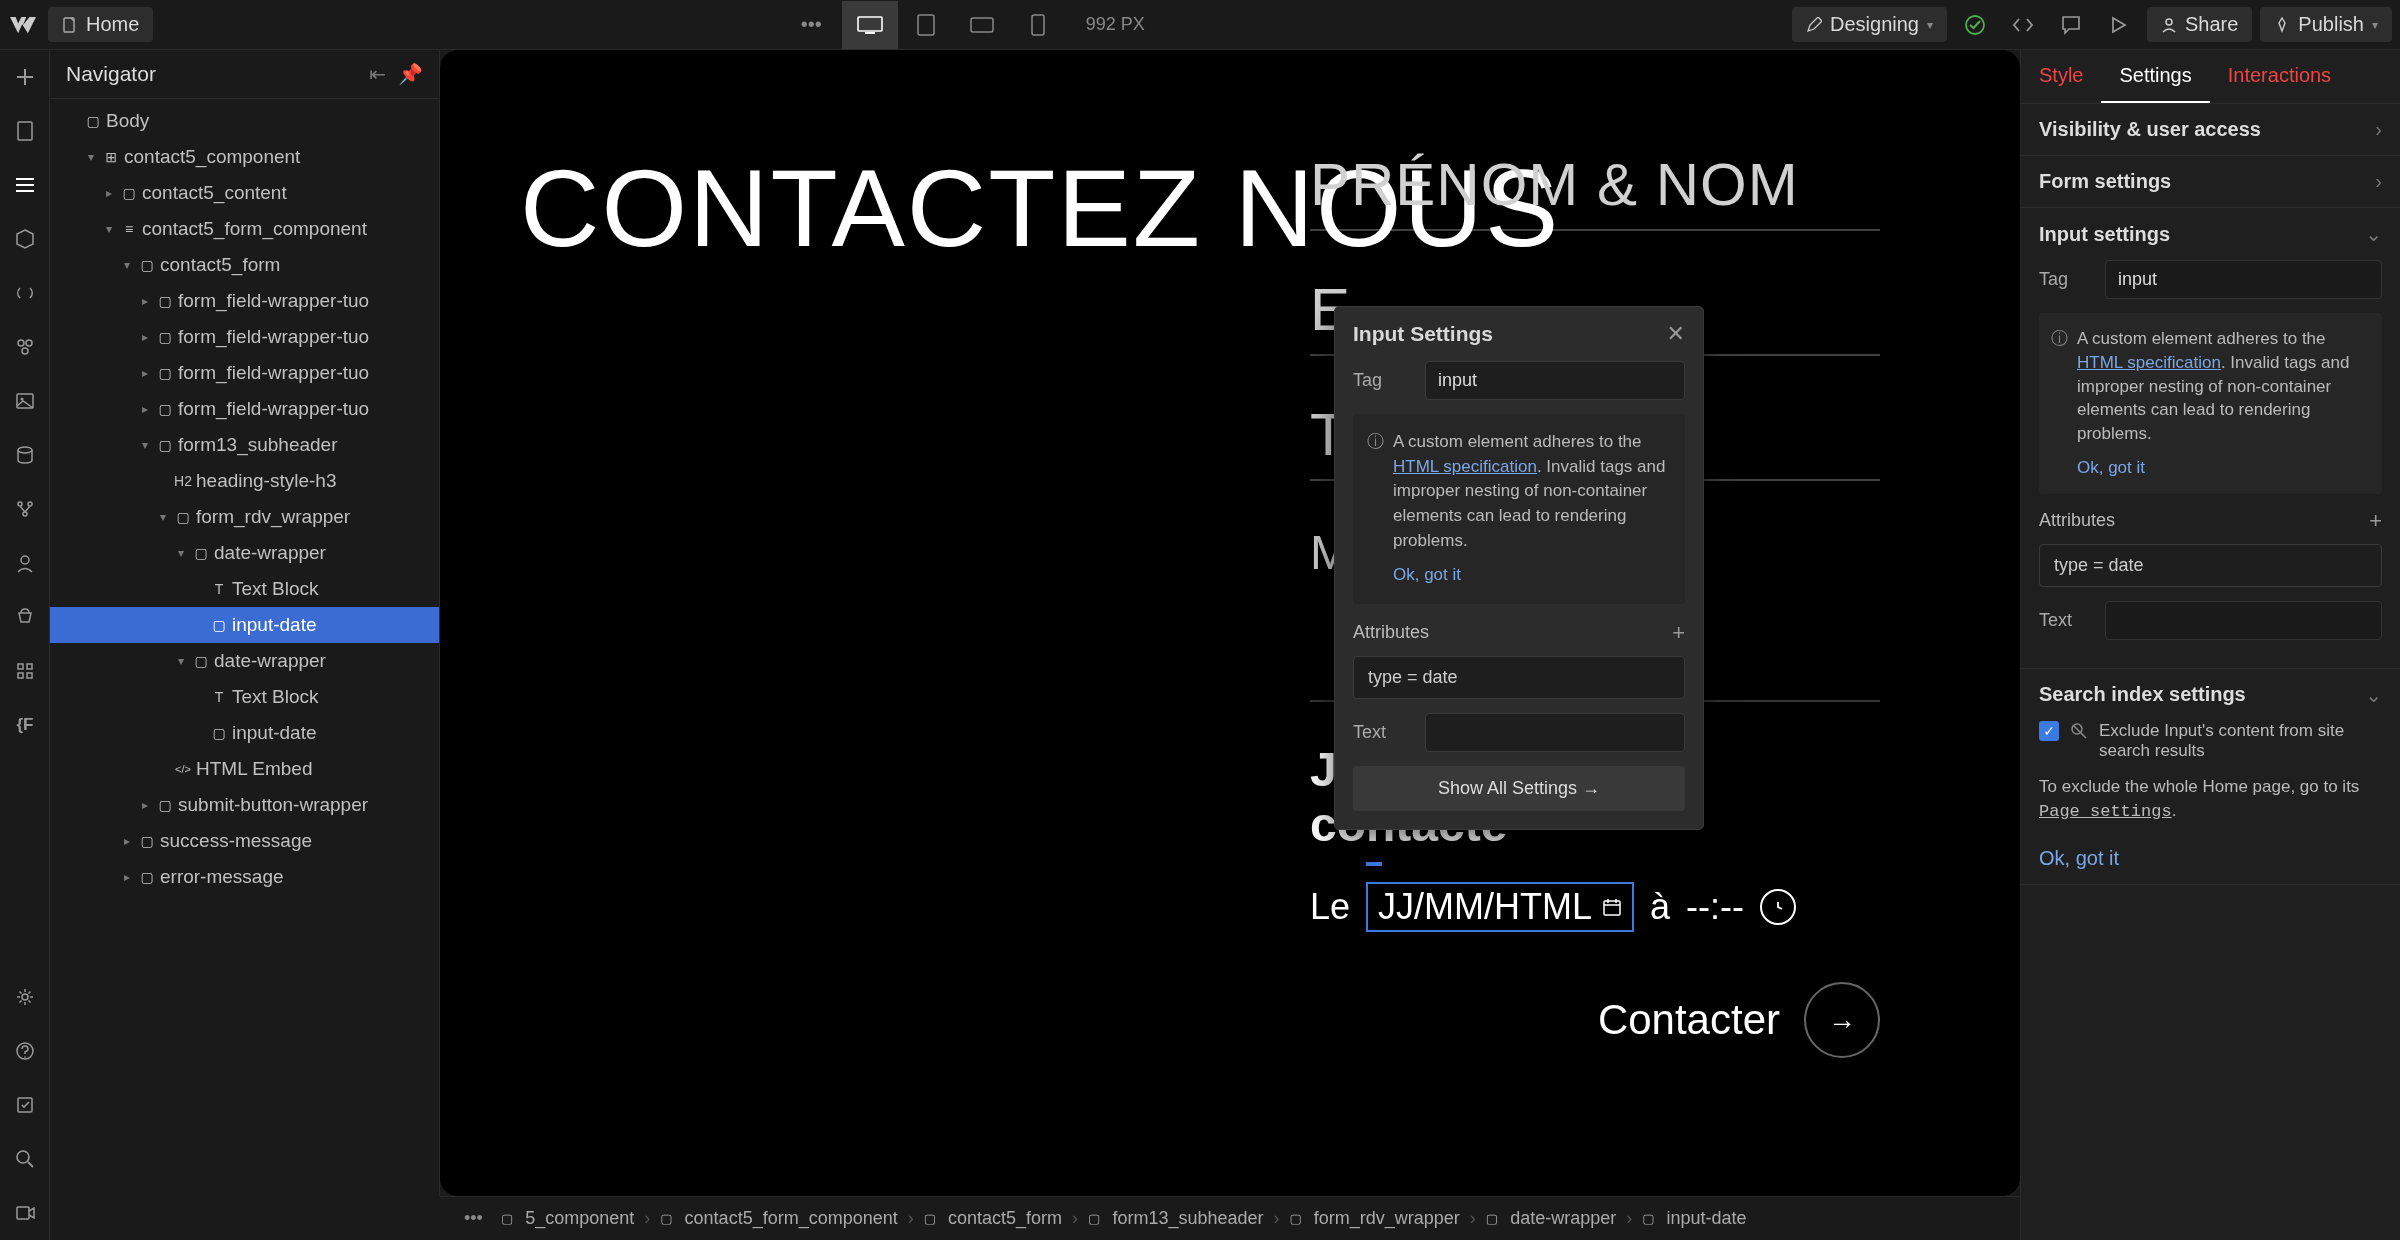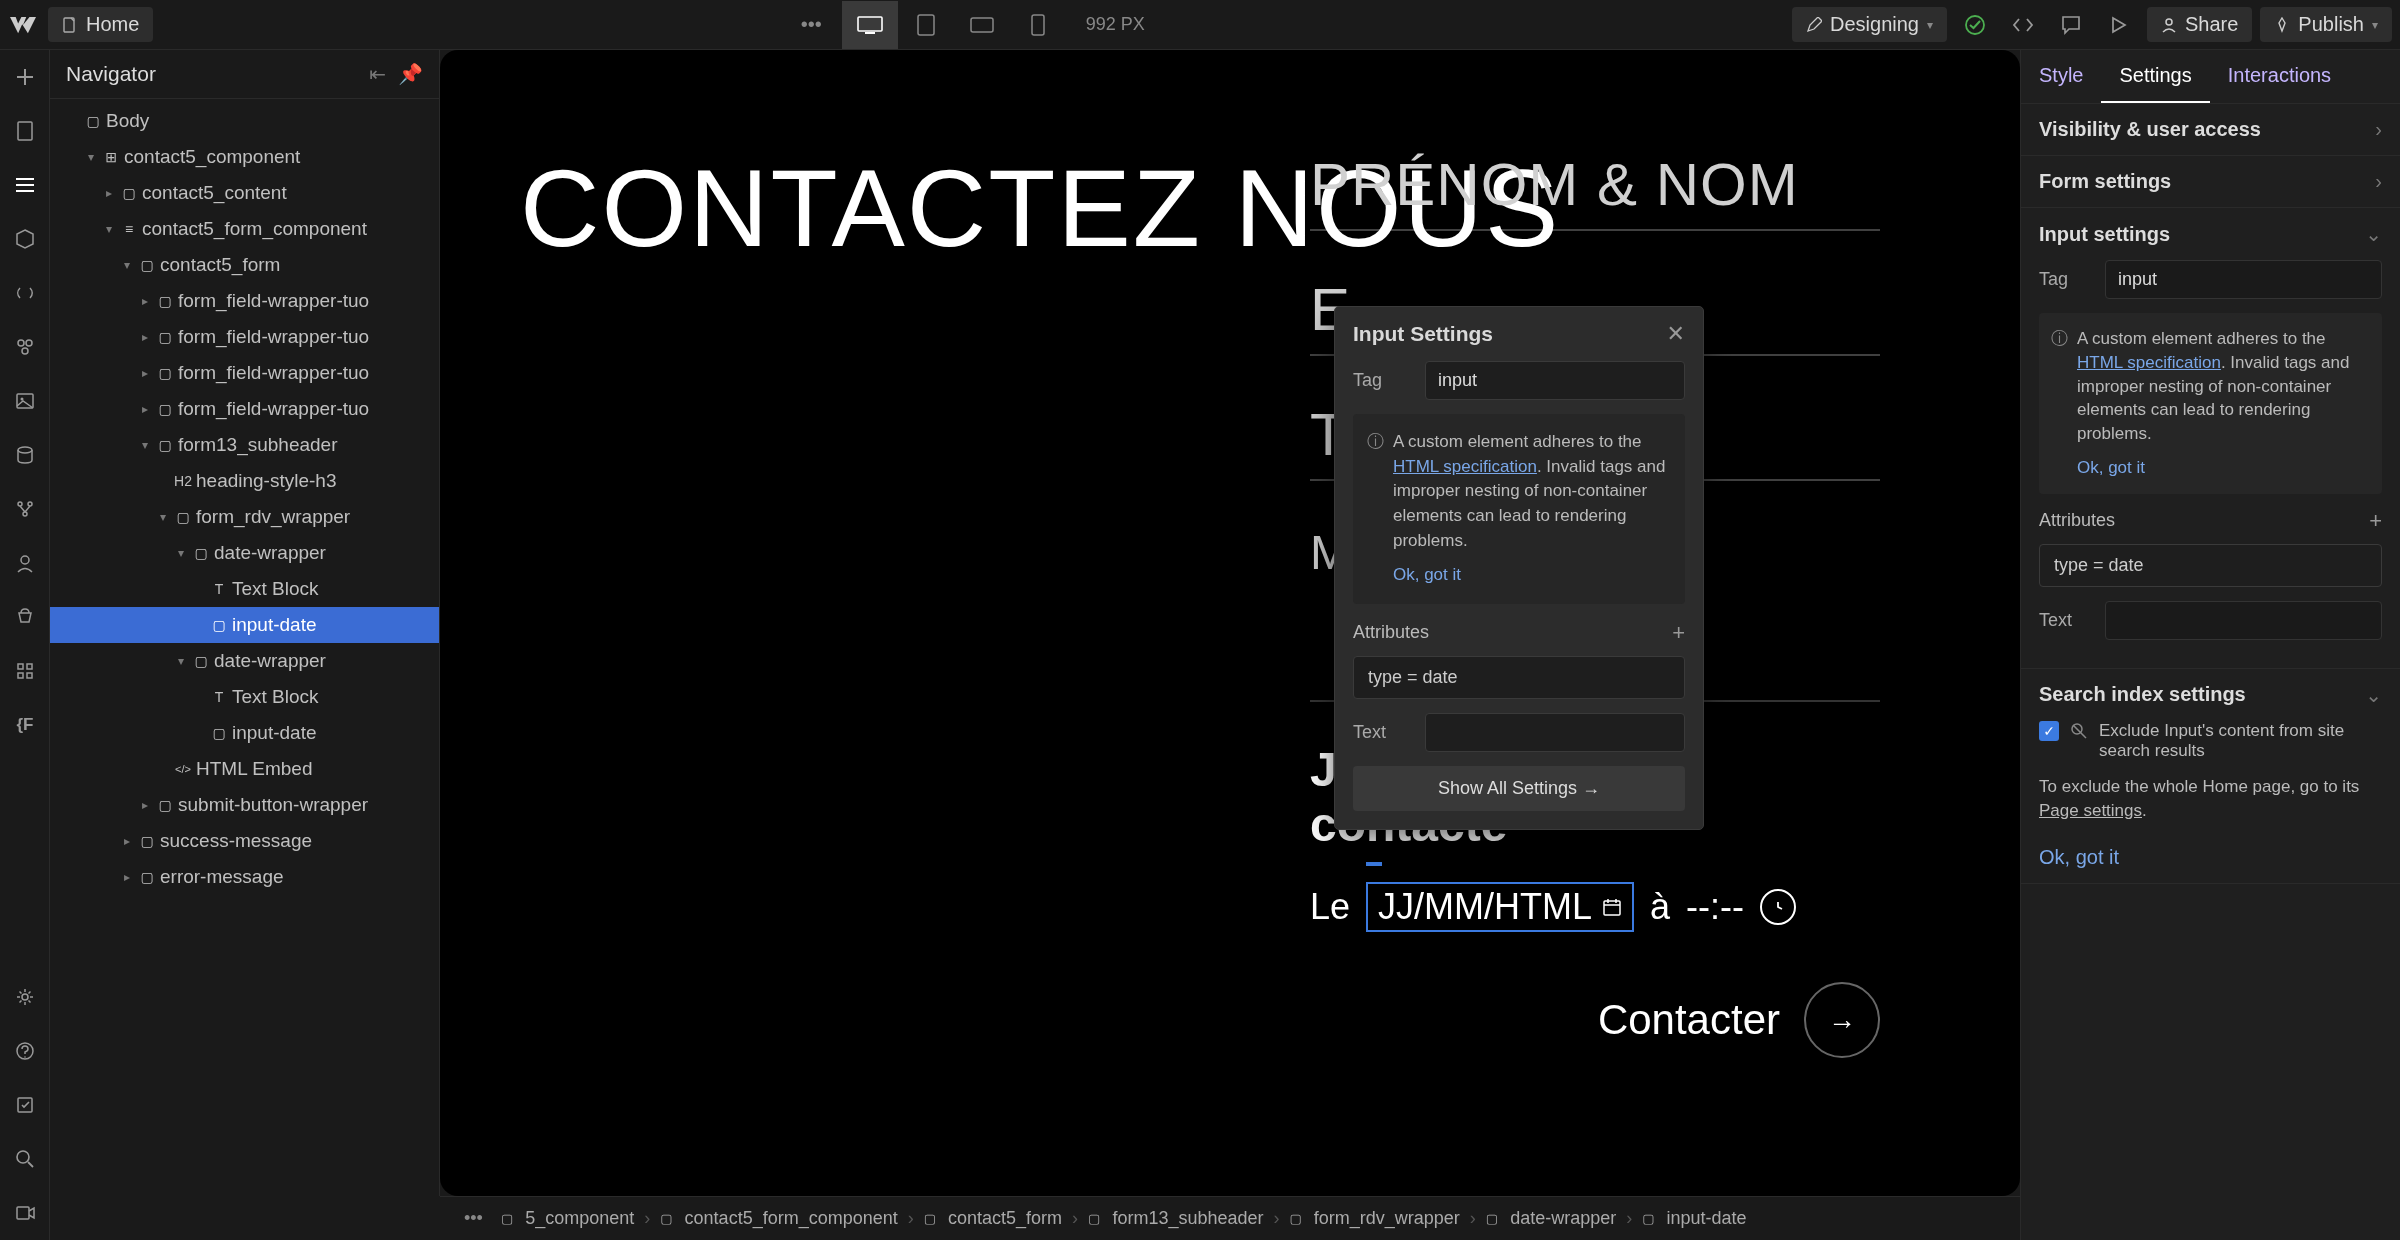--- a/index.html
+++ b/index.html
@@ -72,36 +72,36 @@
     .pop-note-text { margin-left: 24px; }
     .pop-link { color: #7aa7e8; text-decoration: underline; }
     .pop-ok { color: #7aa7e8; display: block; margin-top: 10px; }
     .attr-header { display: flex; justify-content: space-between; align-items: center; margin-bottom: 10px; color: #bbb; font-size: 18px; }
     .attr-box { background: #1e1e1e; border: 1px solid #3a3a3a; border-radius: 4px; padding: 10px 14px; color: #ccc; font-size: 18px; margin-bottom: 14px; }
     .show-all { background: #393939; border-radius: 4px; padding: 12px; text-align: center; color: #ddd; font-size: 18px; }
     
     
     .right-panel { position: absolute; right: 0; top: 50px; width: 380px; bottom: 0; background: #1f1f1f; border-left: 1px solid #2a2a2a; overflow-y: auto; }
     .tabs { display: flex; border-bottom: 1px solid #2a2a2a; }
-    .tab { flex: 0 0 auto; padding: 14px 18px; font-size: 20px; color: #c4b5fd; }
+    .tab { flex: 0 0 auto; padding: 14px 18px; font-size: 20px; color: #ef4444; }
     .tab.active { color: #fff; border-bottom: 2px solid #fff; }
     .panel-section { padding: 14px 18px; border-bottom: 1px solid #2a2a2a; }
     .panel-section.row { display: flex; justify-content: space-between; align-items: center; }
     .section-title { font-weight: 600; font-size: 20px; color: #ddd; }
     .create-comp { background: #363636; border-radius: 4px; padding: 10px; display: flex; align-items: center; justify-content: center; gap: 8px; font-size: 19px; color: #ddd; }
     .settings-label { display: flex; align-items: center; gap: 8px; font-size: 19px; color: #ccc; margin-bottom: 12px; }
     .rp-row { display: flex; align-items: center; gap: 12px; margin-bottom: 14px; }
     .rp-label { width: 54px; color: #aaa; font-size: 18px; }
     .rp-input { flex: 1; background: #1a1a1a; border: 1px solid #333; border-radius: 4px; padding: 8px 12px; color: #ddd; font-size: 18px; }
     .rp-note { background: #262626; border-radius: 4px; padding: 14px; font-size: 17px; color: #bbb; line-height: 1.4; margin-bottom: 14px; position: relative; }
     .rp-note-text { margin-left: 24px; }
     .search-index-row { display: flex; align-items: flex-start; gap: 10px; font-size: 17px; color: #bbb; }
     .checkbox { width: 20px; height: 20px; background: #3b7ae0; border-radius: 3px; display: flex; align-items: center; justify-content: center; color: #fff; font-size: 14px; flex-shrink: 0; }
     .exclude-note { padding: 14px 0; font-size: 17px; color: #bbb; line-height: 1.4; }
-    .underline { text-decoration: underline; }
+    .underline { text-decoration: underline; font-family: Liberation Mono, monospace; }
     
     
     .breadcrumb { position: absolute; left: 440px; right: 380px; bottom: 0; height: 44px; background: #1a1a1a; border-top: 1px solid #2a2a2a; display: flex; align-items: center; padding: 0 14px; font-size: 18px; color: #aaa; overflow: hidden; }
     .bc-item { display: flex; align-items: center; gap: 6px; padding: 0 8px; position: relative; }
     .bc-sep { color: #555; margin: 0 2px; }
     .bc-dots { color: #888; padding: 0 10px; }
     
     svg { display: block; }
   </style>
 </head>

